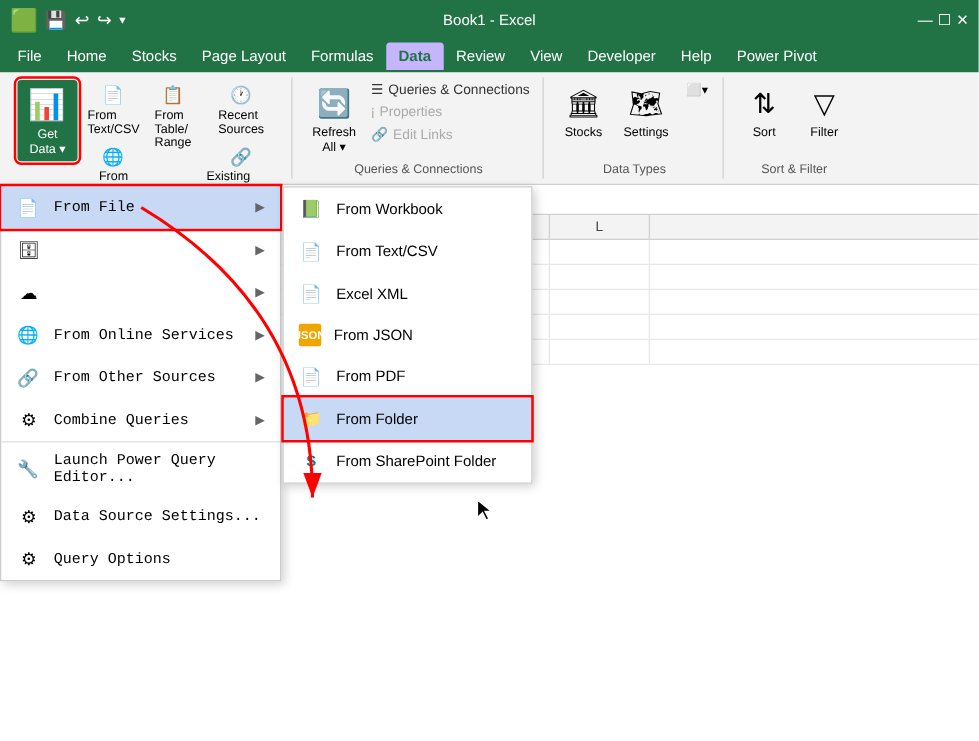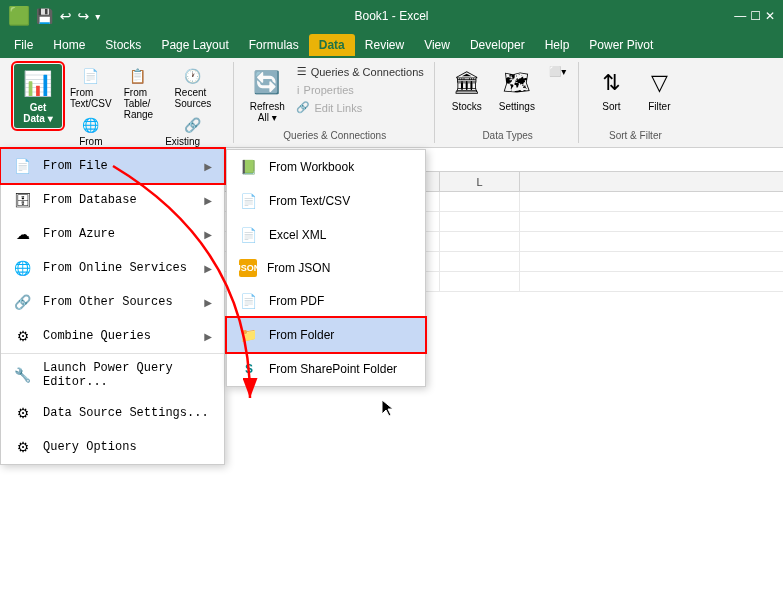--- a/index.html
+++ b/index.html
@@ -28,21 +28,21 @@
       padding: 0 4px;
     }
     .ribbon-tab {
       padding: 4px 10px;
       color: white;
       font-size: 12px;
       cursor: pointer;
       border-radius: 3px 3px 0 0;
     }
     .ribbon-tab.active {
-      background: #eab308;
+      background: #c4b5fd;
       color: #217346;
       font-weight: 600;
     }
 
     
     .ribbon {
       background: #f3f3f3;
       border-bottom: 1px solid #d0d0d0;
       padding: 4px 6px;
       display: flex;
@@ -116,21 +116,21 @@
     .get-data-btn {
       background: #217346;
       border-radius: 3px;
       padding: 4px 8px;
       display: flex;
       flex-direction: column;
       align-items: center;
       cursor: pointer;
     }
     .get-data-btn .icon-large { color: white; font-size: 24px; }
-    .get-data-btn .btn-label { color: white; font-size: 10px; font-weight: bold; }
+    .get-data-btn .btn-label { color: white; font-size: 10px; }
 
     .red-outline {
       outline: 2px solid red;
       outline-offset: 1px;
     }
 
     
     .ribbon-text-btns {
       display: flex;
       flex-direction: column;
@@ -487,27 +487,25 @@
   <div class="dropdown-main">
 
     <div class="dropdown-item highlighted" style="outline: 2px solid red; background: #c7d9f5;">
       <div class="dropdown-icon">📄</div>
       <span class="dropdown-label">From File</span>
       <span class="dropdown-arrow">▶</span>
     </div>
 
     <div class="dropdown-item">
       <div class="dropdown-icon">🗄</div>
-      <span class="dropdown-label">From Database</span>
       <span class="dropdown-arrow">▶</span>
     </div>
 
     <div class="dropdown-item">
       <div class="dropdown-icon">☁</div>
-      <span class="dropdown-label">From Azure</span>
       <span class="dropdown-arrow">▶</span>
     </div>
 
     <div class="dropdown-item">
       <div class="dropdown-icon">🌐</div>
       <span class="dropdown-label">From Online Services</span>
       <span class="dropdown-arrow">▶</span>
     </div>
 
     <div class="dropdown-item">

